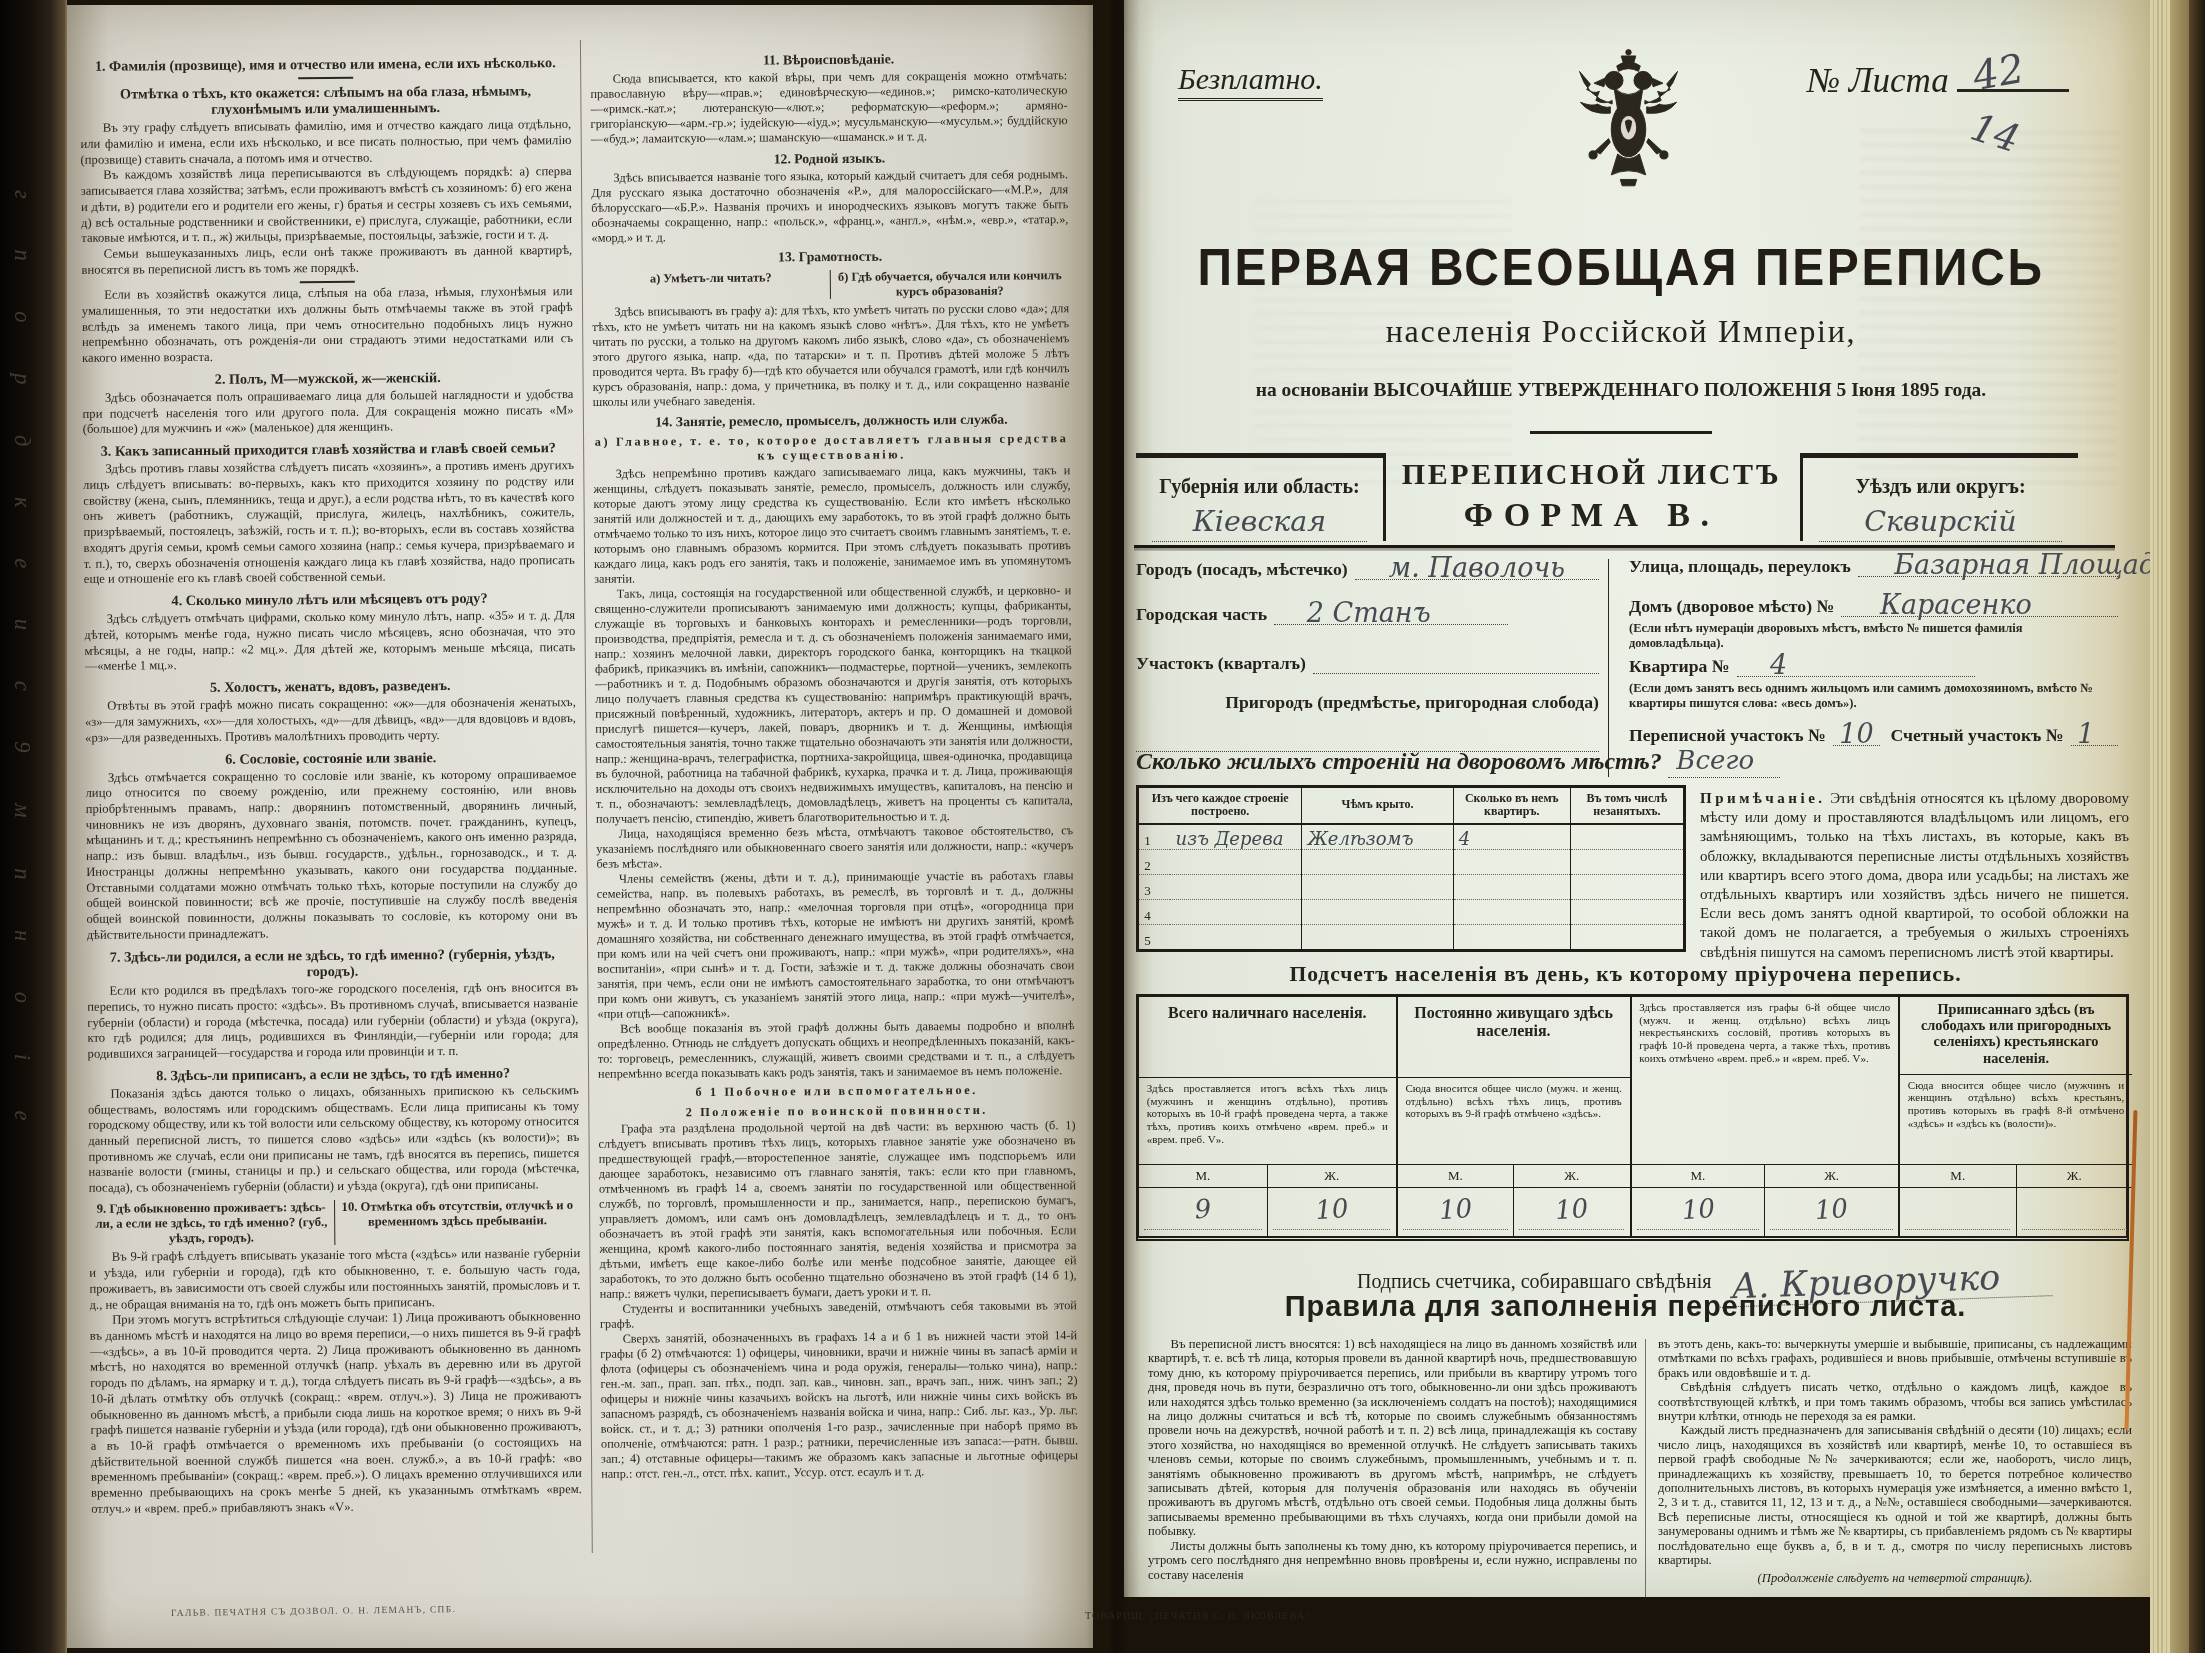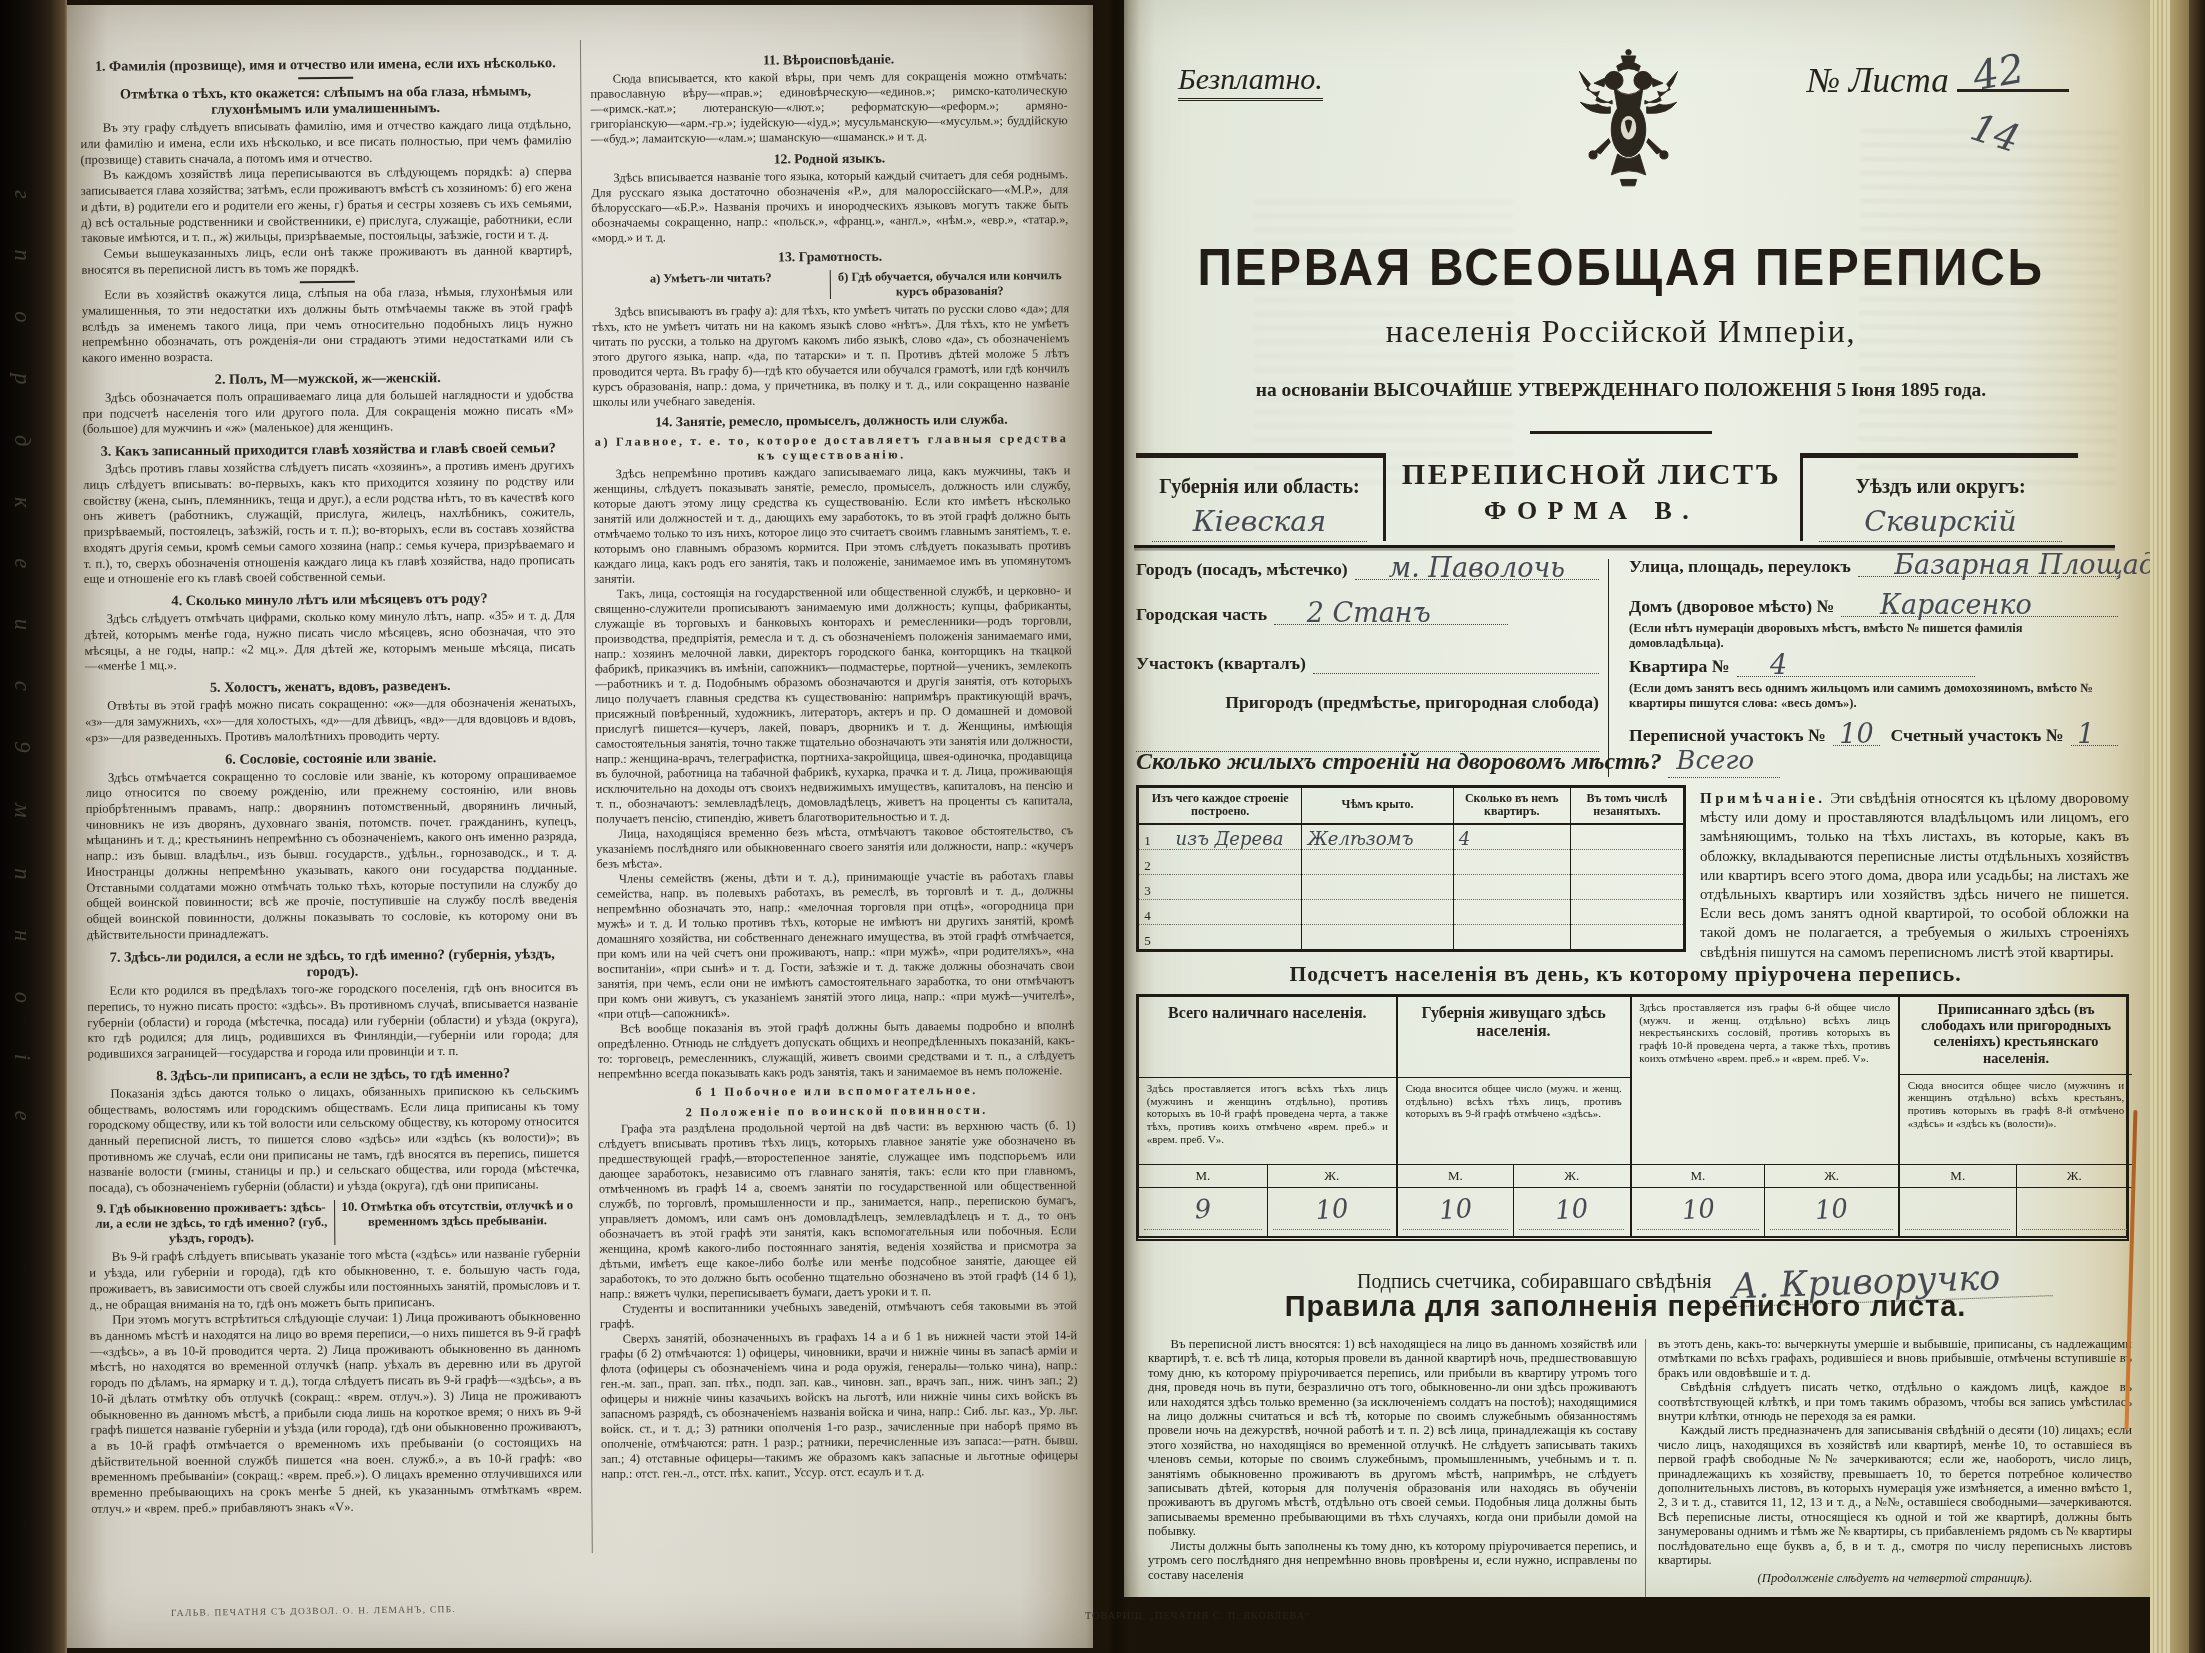--- a/index.html
+++ b/index.html
@@ -67,21 +67,21 @@
   .rp-divider{position:absolute;left:406px;top:431px;width:182px;border-top:3px solid #221e17;}
 
   .rp-box{position:absolute;top:453px;height:83px;}
   .rp-box-l{left:12px;width:247px;border-top:5.2px solid #221e17;border-right:3.5px solid #221e17;}
   .rp-box-r{left:676px;width:275px;border-top:5.2px solid #221e17;border-left:3.5px solid #221e17;}
   .rp-box-label{text-align:center;font-weight:bold;font-size:20px;margin-top:17px;}
   .rp-box-value{position:relative;text-align:center;margin:5.2px 15.6px 0;border-bottom:1.7px dotted #4a453c;height:38px;}
   .rp-box-value .hw{font-size:28.5px;position:relative;top:1.7px;}
   .rp-formtitle{position:absolute;left:259px;top:457px;width:417px;text-align:center;}
   .rp-ft1{font-size:30px;font-weight:bold;letter-spacing:2.6px;}
-  .rp-ft2{font-size:26px;font-weight:bold;letter-spacing:10.4px;margin-top:5.2px;}
+  .rp-ft2{font-size:34px;font-weight:bold;letter-spacing:10.4px;margin-top:5.2px;}
   .rp-bigrule{position:absolute;left:10.4px;top:545px;width:981px;border-top:3.5px solid #1b1812;box-shadow:0 2.6px 0 rgba(27,24,18,.35);}
 
   .rp-line{position:absolute;display:flex;align-items:flex-end;font-size:17.7px;white-space:nowrap;}
   .rp-line .lbl{font-weight:bold;}
   .lead{flex:1;border-bottom:1.7px dotted #4a453c;margin-left:7px;position:relative;height:26px;}
   .lead .hw{position:absolute;left:14%;bottom:-3.5px;font-size:27px;white-space:nowrap;}
   .rp-note{position:absolute;font-size:12.5px;line-height:1.2;font-weight:bold;color:#2c2822;}
   .rp-vdiv{position:absolute;left:484px;top:559px;width:1.3px;height:218px;background:#2a261f;}
 
   .rp-stroeniya{position:absolute;left:12px;top:745px;font-size:24px;font-weight:bold;font-style:italic;white-space:nowrap;}
@@ -384,21 +384,21 @@
         <div class="pop-vals">
             <span>
               <i class="hw hw-num">9</i>
             </span>
             <span>
               <i class="hw hw-num">10</i>
             </span>
           </div>
       </div>
       <div class="pop-group" style="flex:0 0 23.5%;">
-        <div class="pop-head">Губернія живущаго здѣсь населенія.</div>
+        <div class="pop-head">Постоянно живущаго здѣсь населенія.</div>
         <div class="pop-desc">Сюда вносится общее число (мужч. и женщ. отдѣльно) всѣхъ тѣхъ лицъ, противъ которыхъ въ 9-й графѣ отмѣчено «здѣсь».</div>
         <div class="pop-sex">
             <span>М.</span>
             <span>Ж.</span>
           </div>
         <div class="pop-vals">
             <span>
               <i class="hw hw-num">10</i>
             </span>
             <span>

